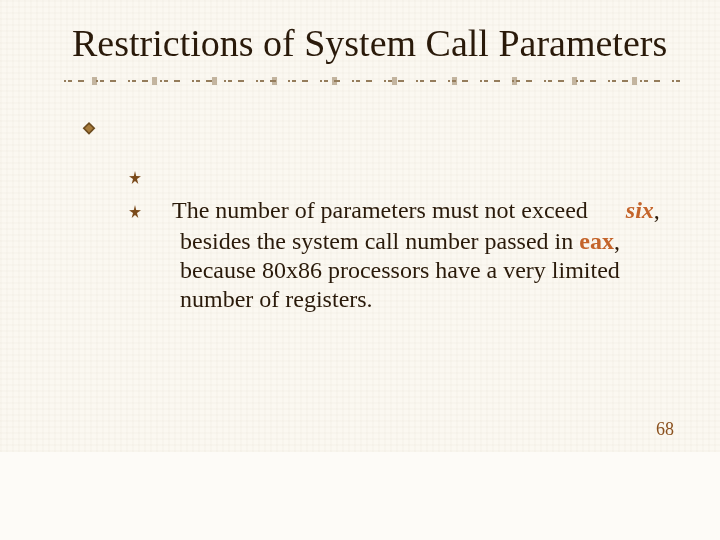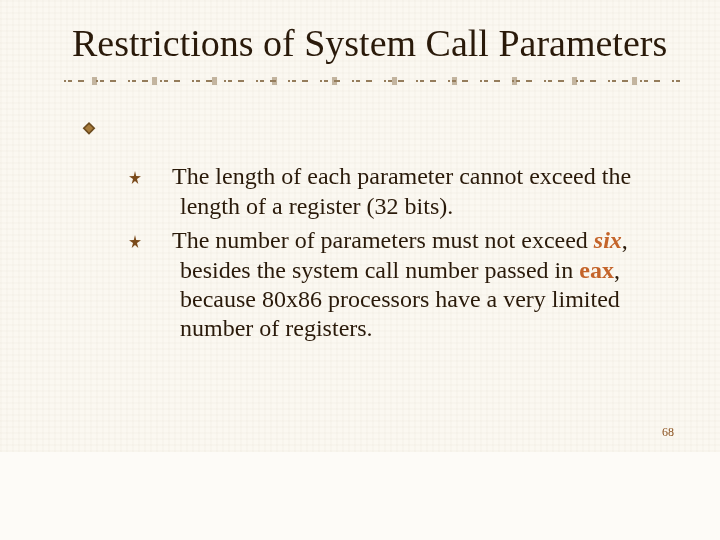--- a/index.html
+++ b/index.html
@@ -77,26 +77,26 @@
   .b1, .b2 {
     display: inline-block;
     width: 18px;
     vertical-align: -1px;
   }
   .b1 svg, .b2 svg { display: inline-block; }
   .em-orange {
     color: #c4642a;
     font-weight: bold;
   }
-  .em-orange.it { font-style: italic; }
+  .em-orange.it { font-style: italic; margin-left: 32px; }
   .pagenum {
     position: absolute;
     right: 46px;
     bottom: 12px;
-    font-size: 12px;
+    font-size: 18px;
     color: #8a501d;
   }
 </style>
 </head>
 <body>
 
 <div class="slide">
 
   <h1 class="title">Restrictions of System Call Parameters</h1>
 
@@ -111,21 +111,21 @@
         <rect x="7" y="2.2" width="5.8" height="5.8" transform="rotate(45 7 2.2)" fill="#a67a3a"></rect>
       </svg>
     </span>
   </div>
 
   <div class="lvl2">
     <span class="b2">
       <svg width="14" height="14" viewBox="0 0 14 14">
         <polygon points="7,0 8.2,5 13,5.2 9,8 10.3,13 7,10 3.7,13 5,8 1,5.2 5.8,5" fill="#7a4a1a"></polygon>
       </svg>
-    </span><span>The length of each parameter cannot exceed the length of a register (32 bits).</span>
+    </span>
   </div>
 
   <div class="lvl2">
     <span class="b2">
       <svg width="14" height="14" viewBox="0 0 14 14">
         <polygon points="7,0 8.2,5 13,5.2 9,8 10.3,13 7,10 3.7,13 5,8 1,5.2 5.8,5" fill="#7a4a1a"></polygon>
       </svg>
     </span><span>The number of parameters must not exceed </span><span class="em-orange it">six</span><span>, besides the system call number passed in </span><span class="em-orange">eax</span><span>, because 80x86 processors have a very limited number of registers.</span>
   </div>
 

